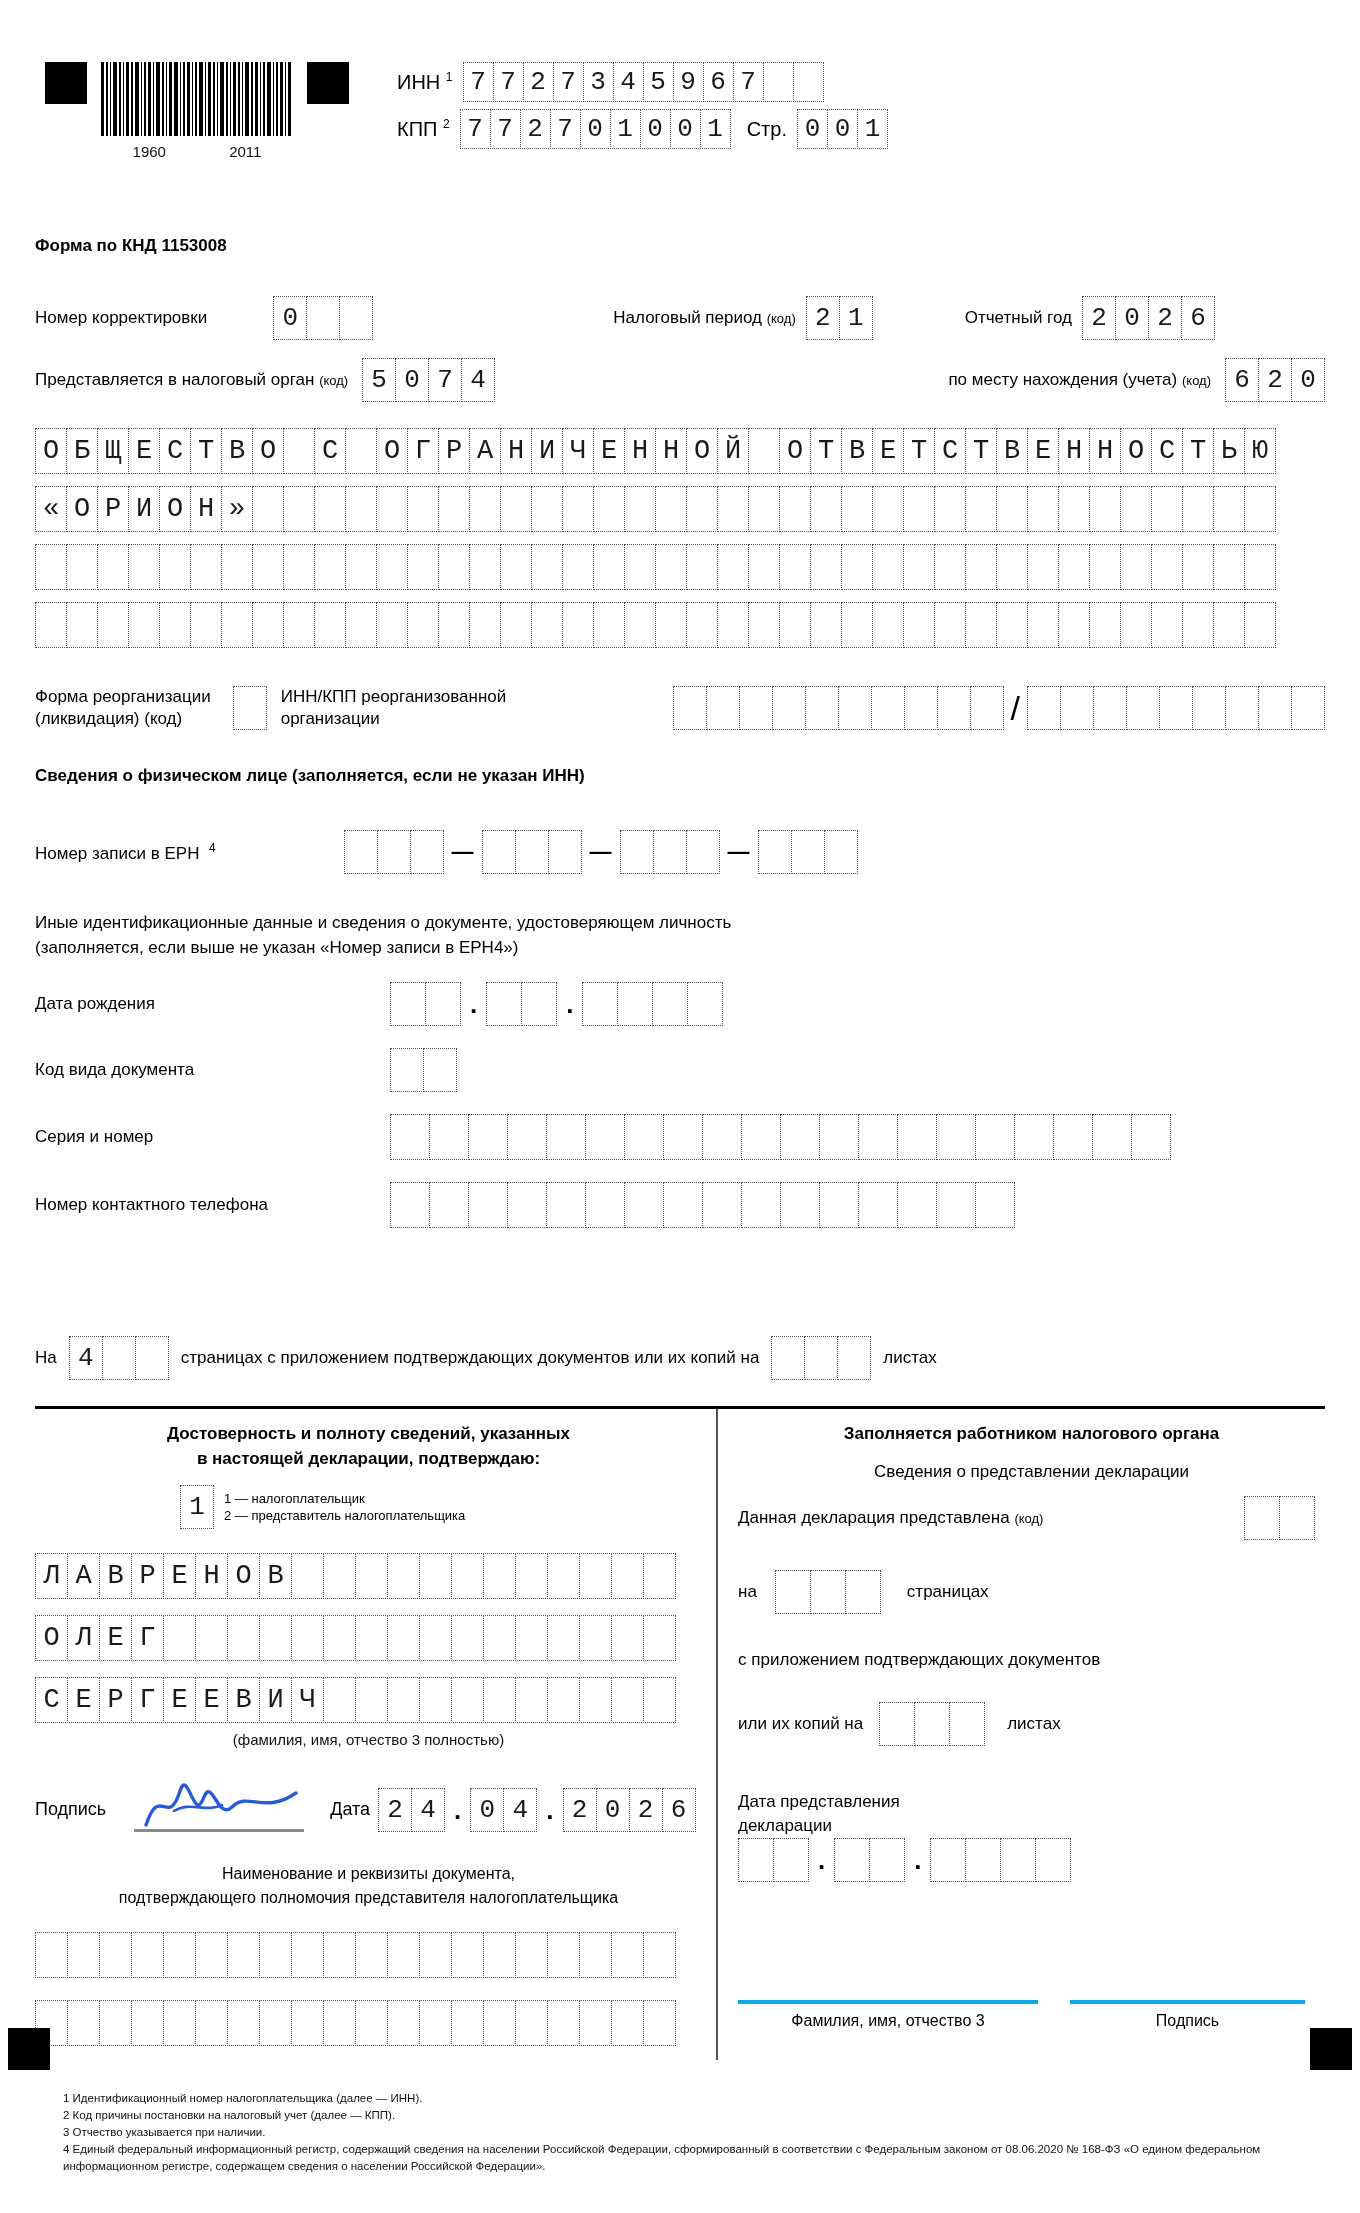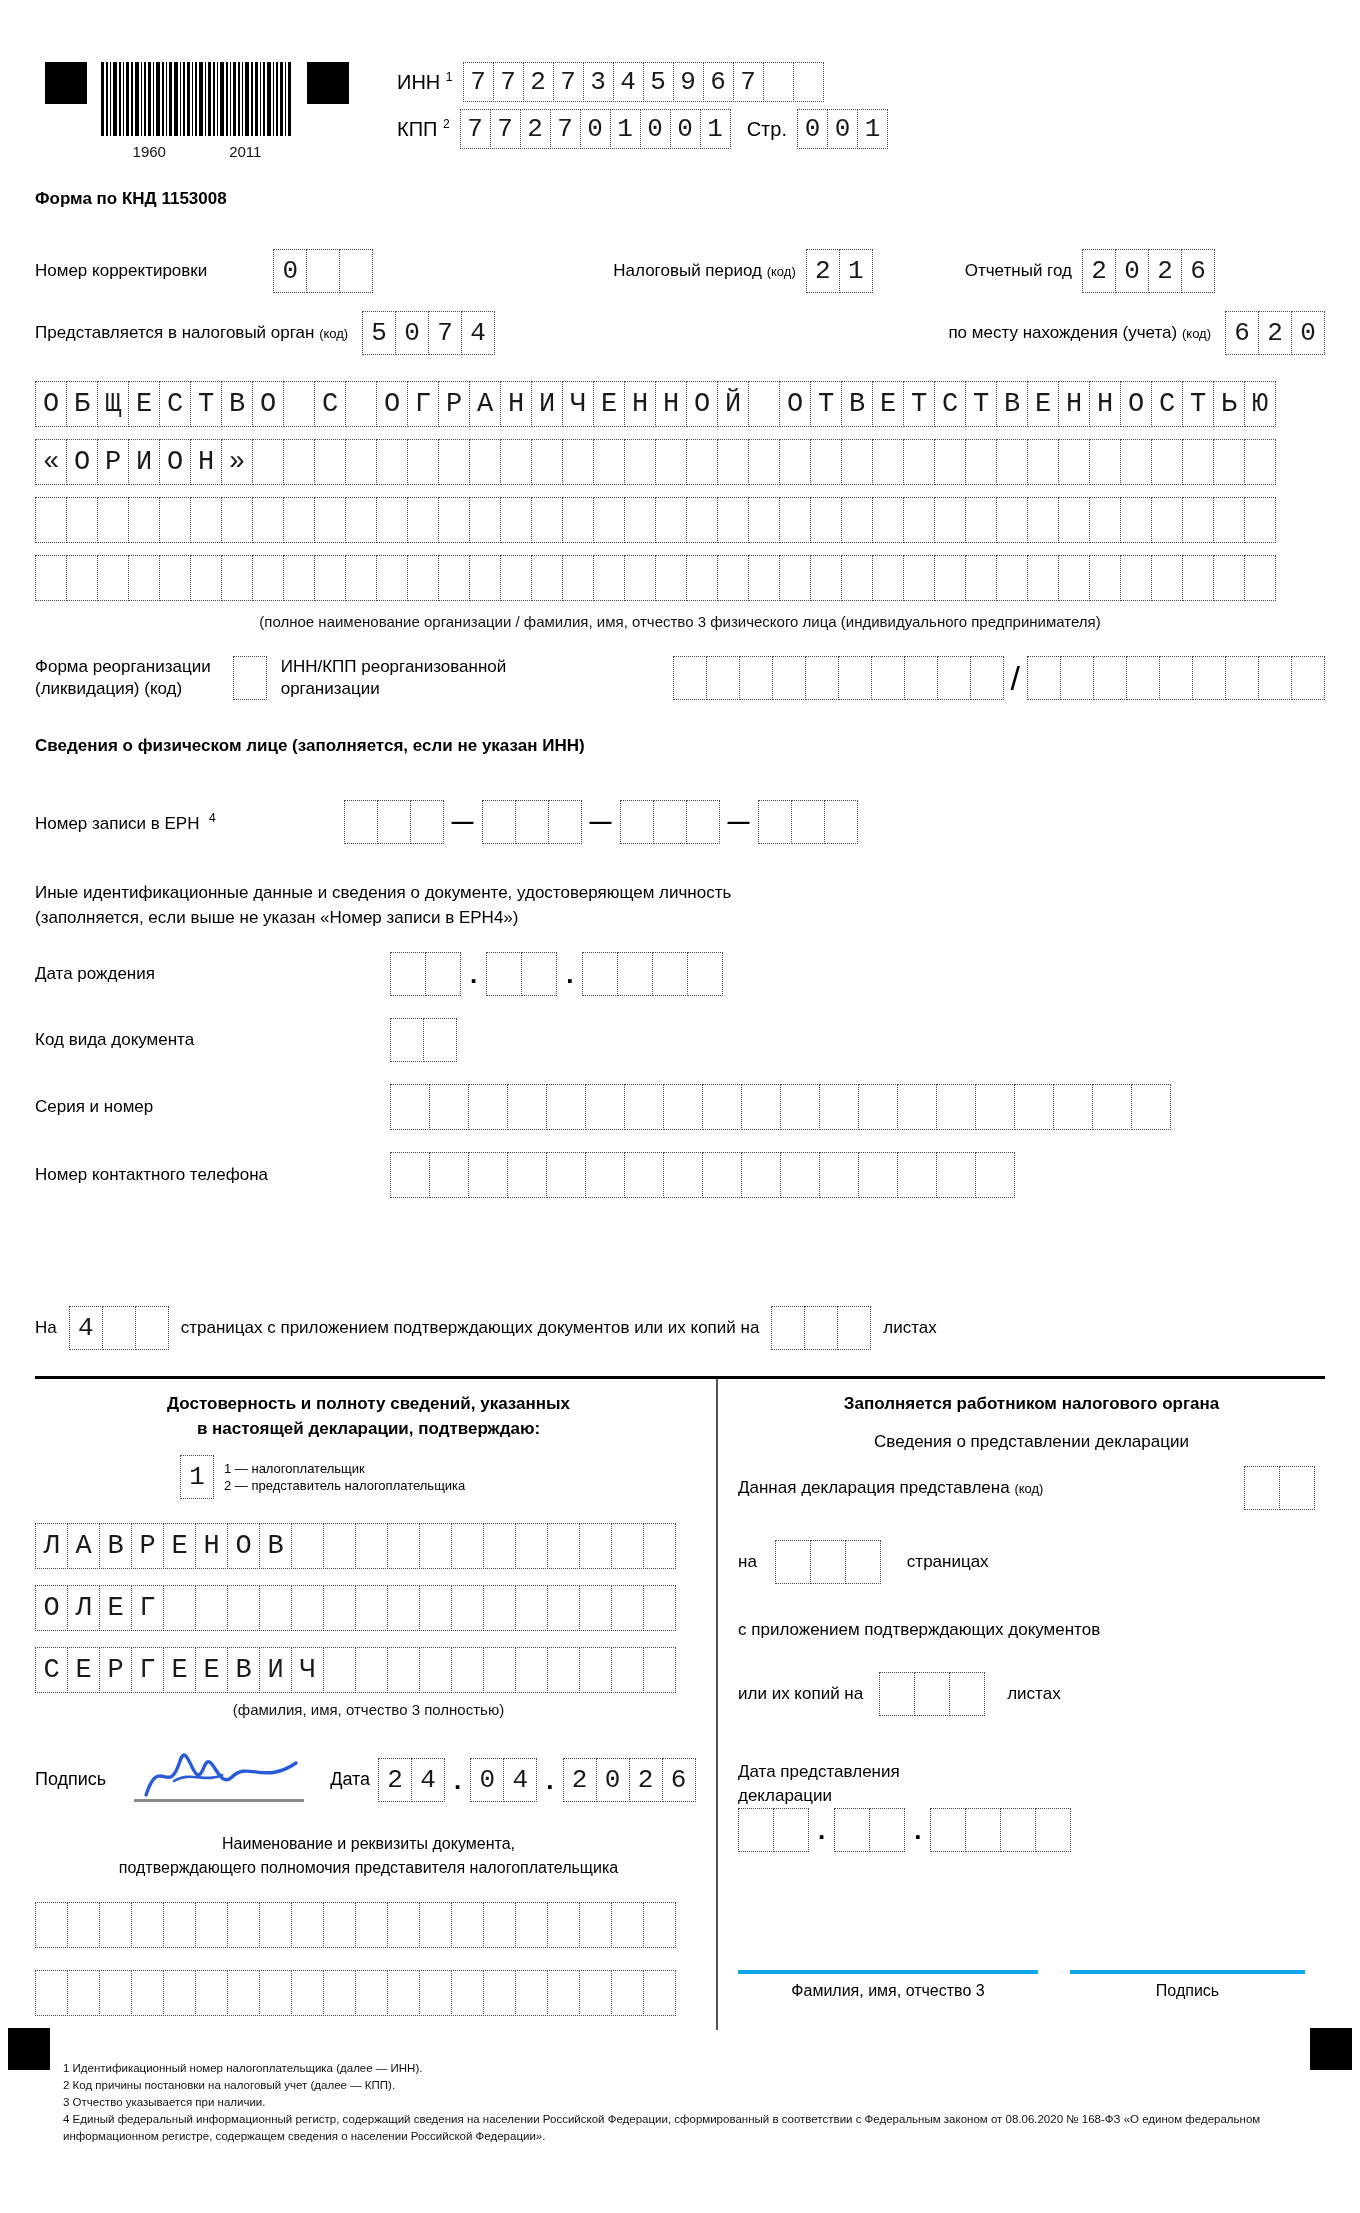--- a/index.html
+++ b/index.html
@@ -30,21 +30,21 @@
   .sq { width:42px; height:42px; background:#000; flex:0 0 auto; }
   .sq-bl, .sq-br { position:absolute; width:42px; height:42px; background:#000; top:2028px; }
   .sq-bl { left:8px; } .sq-br { right:8px; }
   .barcode-wrap { margin:0 14px; text-align:center; }
   .barcode-nums { display:flex; justify-content:space-around; font-size:15px; color:#111; margin-top:2px; }
   .innkpp { margin-left:48px; }
   .innkpp .frow { margin-bottom:7px; }
   .innkpp .lbl { font-size:20px; margin-right:10px; white-space:nowrap; }
   .pg-lbl { font-size:20px; margin:0 10px 0 16px; }
 
-  .knd { font-weight:bold; margin-top:29px; font-size:17px; }
+  .knd { font-weight:bold; margin-top:76px; font-size:17px; }
   .main-title { text-align:center; font-weight:bold; font-size:19px; line-height:27px; margin-top:16px; }
 
   .r-corr { margin-top:40px; }
   .r-auth { margin-top:18px; justify-content:space-between; }
   .small-lbl { font-size:13px; }
   .ml10 { margin-left:10px; } .ml14 { margin-left:14px; } .ml66 { margin-left:66px; }
   .ml-period { margin-left:240px; } .ml-year { margin-left:92px; }
 
   .org-rows { margin-top:26px; }
   .org-rows .cells { margin-bottom:12px; }
@@ -412,21 +412,20 @@
           <span class="cell"></span>
           <span class="cell"></span>
           <span class="cell"></span>
           <span class="cell"></span>
           <span class="cell"></span>
           <span class="cell"></span>
           <span class="cell"></span>
           <span class="cell"></span>
         </div>
     </div>
-    <div class="caption">(полное наименование организации / фамилия, имя, отчество 3 физического лица (индивидуального предпринимателя)</div>
 
     <div class="frow r-reorg">
       <span class="lbl2">
         <div>Форма реорганизации</div>
           <div>(ликвидация) (код)</div>
       </span>
       <span class="cells c34" style="margin-left:22px;">
           <span class="cell"></span>
         </span>
       <span class="lbl2" style="margin-left:14px;">

